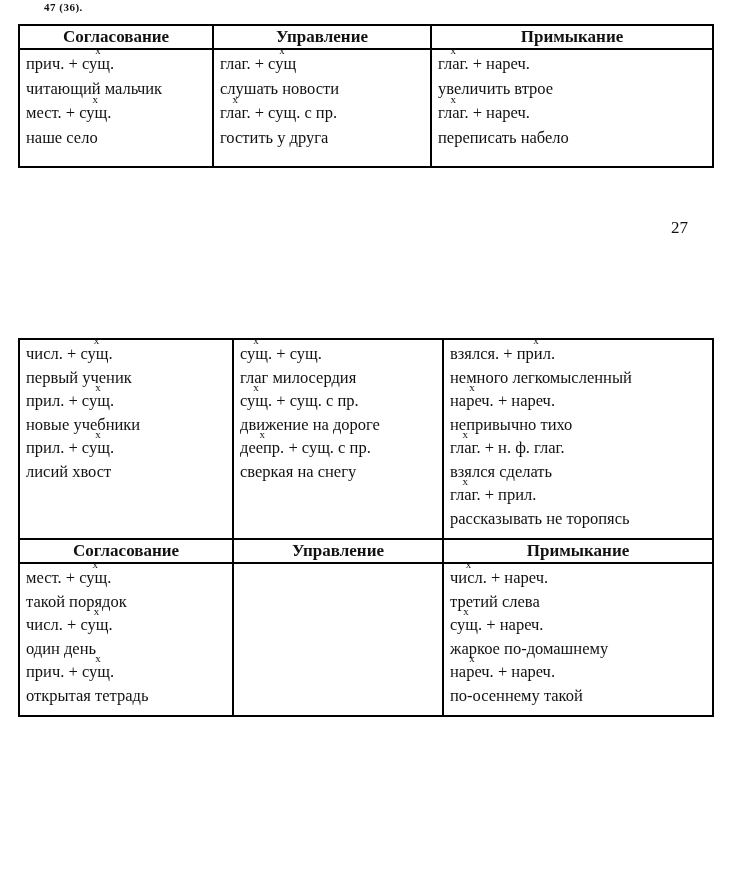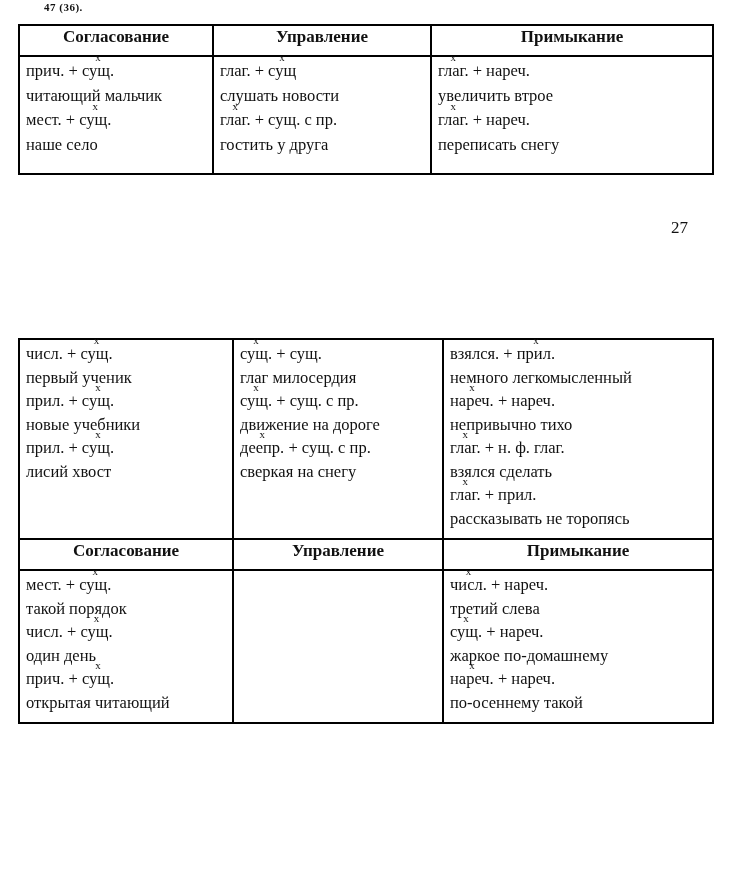--- a/index.html
+++ b/index.html
@@ -46,21 +46,21 @@
     border: 2px solid #000;
     vertical-align: top;
     padding: 2px 6px 4px 6px;
     font-size: 16.5px;
     line-height: 1.0;
   }
   table.grid th {
     text-align: center;
     font-weight: bold;
     font-size: 17px;
-    padding: 2px 4px 10px 4px;
+    padding: 2px 4px 3px 4px;
   }
 
   
   #table-1 {
     left: 18px;
     top: 24px;
     width: 694px;
   }
   #table-1 .c1 { width: 194px; }
   #table-1 .c2 { width: 218px; }
@@ -141,21 +141,21 @@
               <span class="line">слушать новости</span>
               <span class="line has-mark"><span class="mark"><span class="x">x</span>глаг.</span><span> + сущ. с пр.</span></span>
               <span class="line">гостить у друга</span>
             </span>
           </td>
         <td>
             <span class="cell-lines">
               <span class="line has-mark"><span class="mark"><span class="x">x</span>глаг.</span><span> + нареч.</span></span>
               <span class="line">увеличить втрое</span>
               <span class="line has-mark"><span class="mark"><span class="x">x</span>глаг.</span><span> + нареч.</span></span>
-              <span class="line">переписать снегу</span>
+              <span class="line">переписать набело</span>
             </span>
           </td>
       </tr>
     </tbody>
   </table>
 
   <div class="page-number">27</div>
 
   <table class="grid" id="table-2">
     <colgroup>
@@ -204,21 +204,21 @@
         <th>Примыкание</th>
       </tr>
       <tr>
         <td>
             <span class="cell-lines tight">
               <span class="line has-mark"><span>мест. + </span><span class="mark"><span class="x">x</span>сущ.</span></span>
               <span class="line">такой порядок</span>
               <span class="line has-mark"><span>числ. + </span><span class="mark"><span class="x">x</span>сущ.</span></span>
               <span class="line">один день</span>
               <span class="line has-mark"><span>прич. + </span><span class="mark"><span class="x">x</span>сущ.</span></span>
-              <span class="line">открытая читающий</span>
+              <span class="line">открытая тетрадь</span>
             </span>
           </td>
         <td>
             <span class="cell-lines tight"></span>
           </td>
         <td>
             <span class="cell-lines tight">
               <span class="line has-mark"><span class="mark"><span class="x">x</span>числ.</span><span> + нареч.</span></span>
               <span class="line">третий слева</span>
               <span class="line has-mark"><span class="mark"><span class="x">x</span>сущ.</span><span> + нареч.</span></span>

